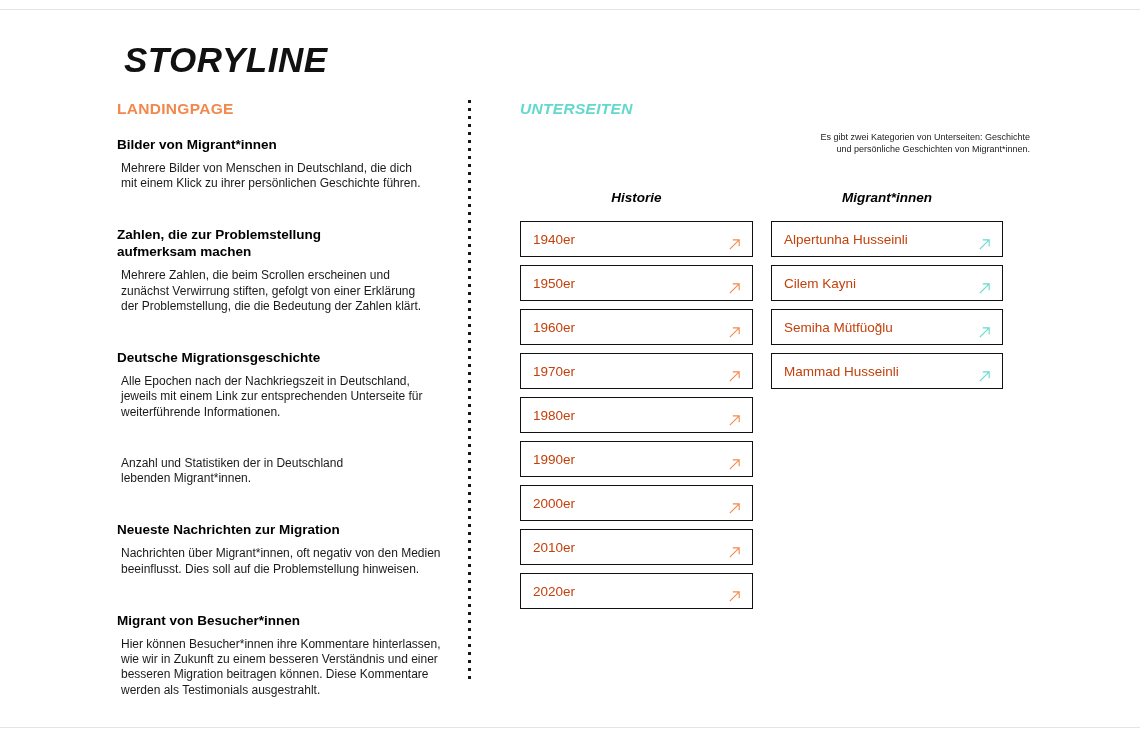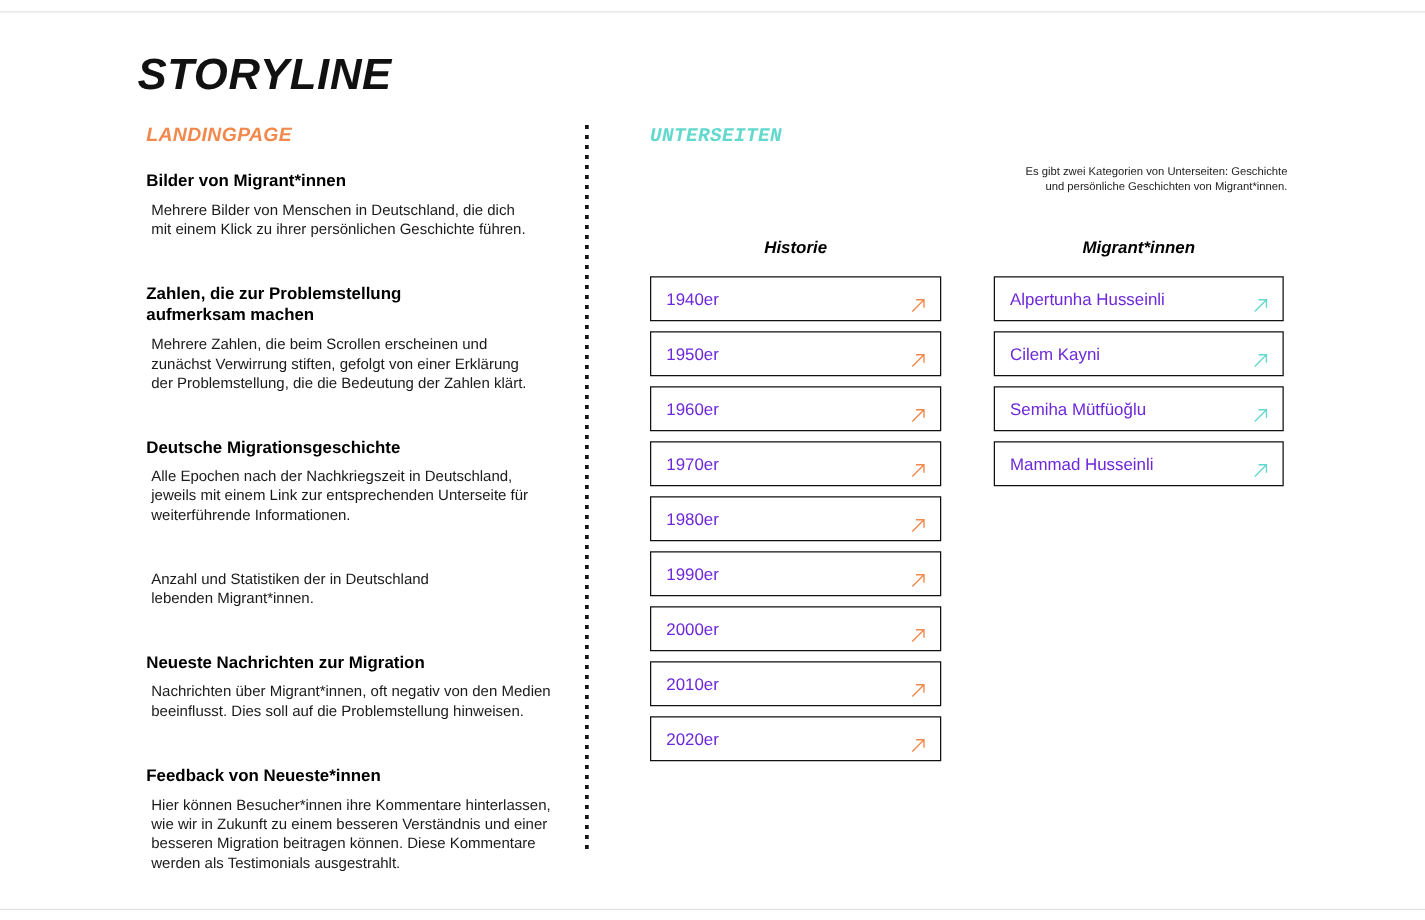--- a/index.html
+++ b/index.html
@@ -17,40 +17,39 @@
     left: 0;
     width: 1140px;
     height: 1px;
     background: #e4e4e4;
   }
   .edge.top { top: 9px; }
   .edge.bottom { top: 727px; }
 
   .storyline-title {
     position: absolute;
-    left: 110px;
+    left: 124px;
     top: 40px;
     font-size: 35px;
     font-weight: 900;
     font-style: italic;
     letter-spacing: 0.5px;
     color: #111;
     margin: 0;
   }
 
   
   .left-col {
     position: absolute;
     left: 117px;
     top: 100px;
     width: 350px;
   }
   .lp-heading {
     color: var(--orange);
-    font-style: italic;
     font-weight: bold;
     font-size: 15.5px;
     letter-spacing: 0.3px;
     margin: 0 0 19px 0;
   }
   .lp-section { margin-bottom: 36px; }
   .lp-section h3 {
     font-size: 13.5px;
     font-weight: bold;
     line-height: 1.25;
@@ -83,31 +82,30 @@
     top: 100px;
     width: 510px;
   }
   .us-heading {
     color: var(--teal);
     font-style: italic;
     font-weight: bold;
     font-size: 15.5px;
     letter-spacing: 0.3px;
     margin: 0 0 13px 0;
-    font-family: Liberation Mono, monospace;
   }
   .us-intro {
     font-size: 9px;
     line-height: 12px;
     margin: 0 0 35px 0;
     white-space: pre-line;
     color: #222;
     text-align: right;
   }
-  .columns { display: flex; gap: 42px; align-items: flex-start; }
+  .columns { display: flex; gap: 18px; align-items: flex-start; }
   .col { width: 233px; }
   .col-migrant { width: 232px; }
   .col-heading {
     text-align: center;
     font-style: italic;
     font-weight: bold;
     font-size: 13.5px;
     margin: 0 0 16px 0;
     color: #000;
   }
@@ -118,21 +116,21 @@
     height: 36px;
     box-sizing: border-box;
     border: 1.5px solid #111;
     background: #fff;
     padding: 0 9px 0 12px;
     margin-bottom: 8px;
     text-decoration: none;
     color: #111;
     cursor: pointer;
   }
-  .linkbox-label { font-size: 13.5px; color: #6d28d9; }
+  .linkbox-label { font-size: 13.5px; color: #c2410c; }
   .arrow {
     width: 17px;
     height: 17px;
     position: relative;
     top: 5px;
     flex: 0 0 auto;
   }
   .arrow svg { width: 100%; height: 100%; display: block; }
   .col-historie .arrow { color: var(--orange); }
   .col-migrant .arrow { color: var(--teal); }
@@ -175,21 +173,21 @@
 lebenden Migrant*innen.</p>
     </section>
 
     <section class="lp-section">
       <h3>Neueste Nachrichten zur Migration</h3>
       <p>Nachrichten über Migrant*innen, oft negativ von den Medien
 beeinflusst. Dies soll auf die Problemstellung hinweisen.</p>
     </section>
 
     <section class="lp-section">
-      <h3>Feedback von Neueste*innen</h3>
+      <h3>Migrant von Besucher*innen</h3>
       <p>Hier können Besucher*innen ihre Kommentare hinterlassen,
 wie wir in Zukunft zu einem besseren Verständnis und einer
 besseren Migration beitragen können. Diese Kommentare
 werden als Testimonials ausgestrahlt.</p>
     </section>
   </div>
 
   <div class="divider"></div>
 
   <div class="right-col">

